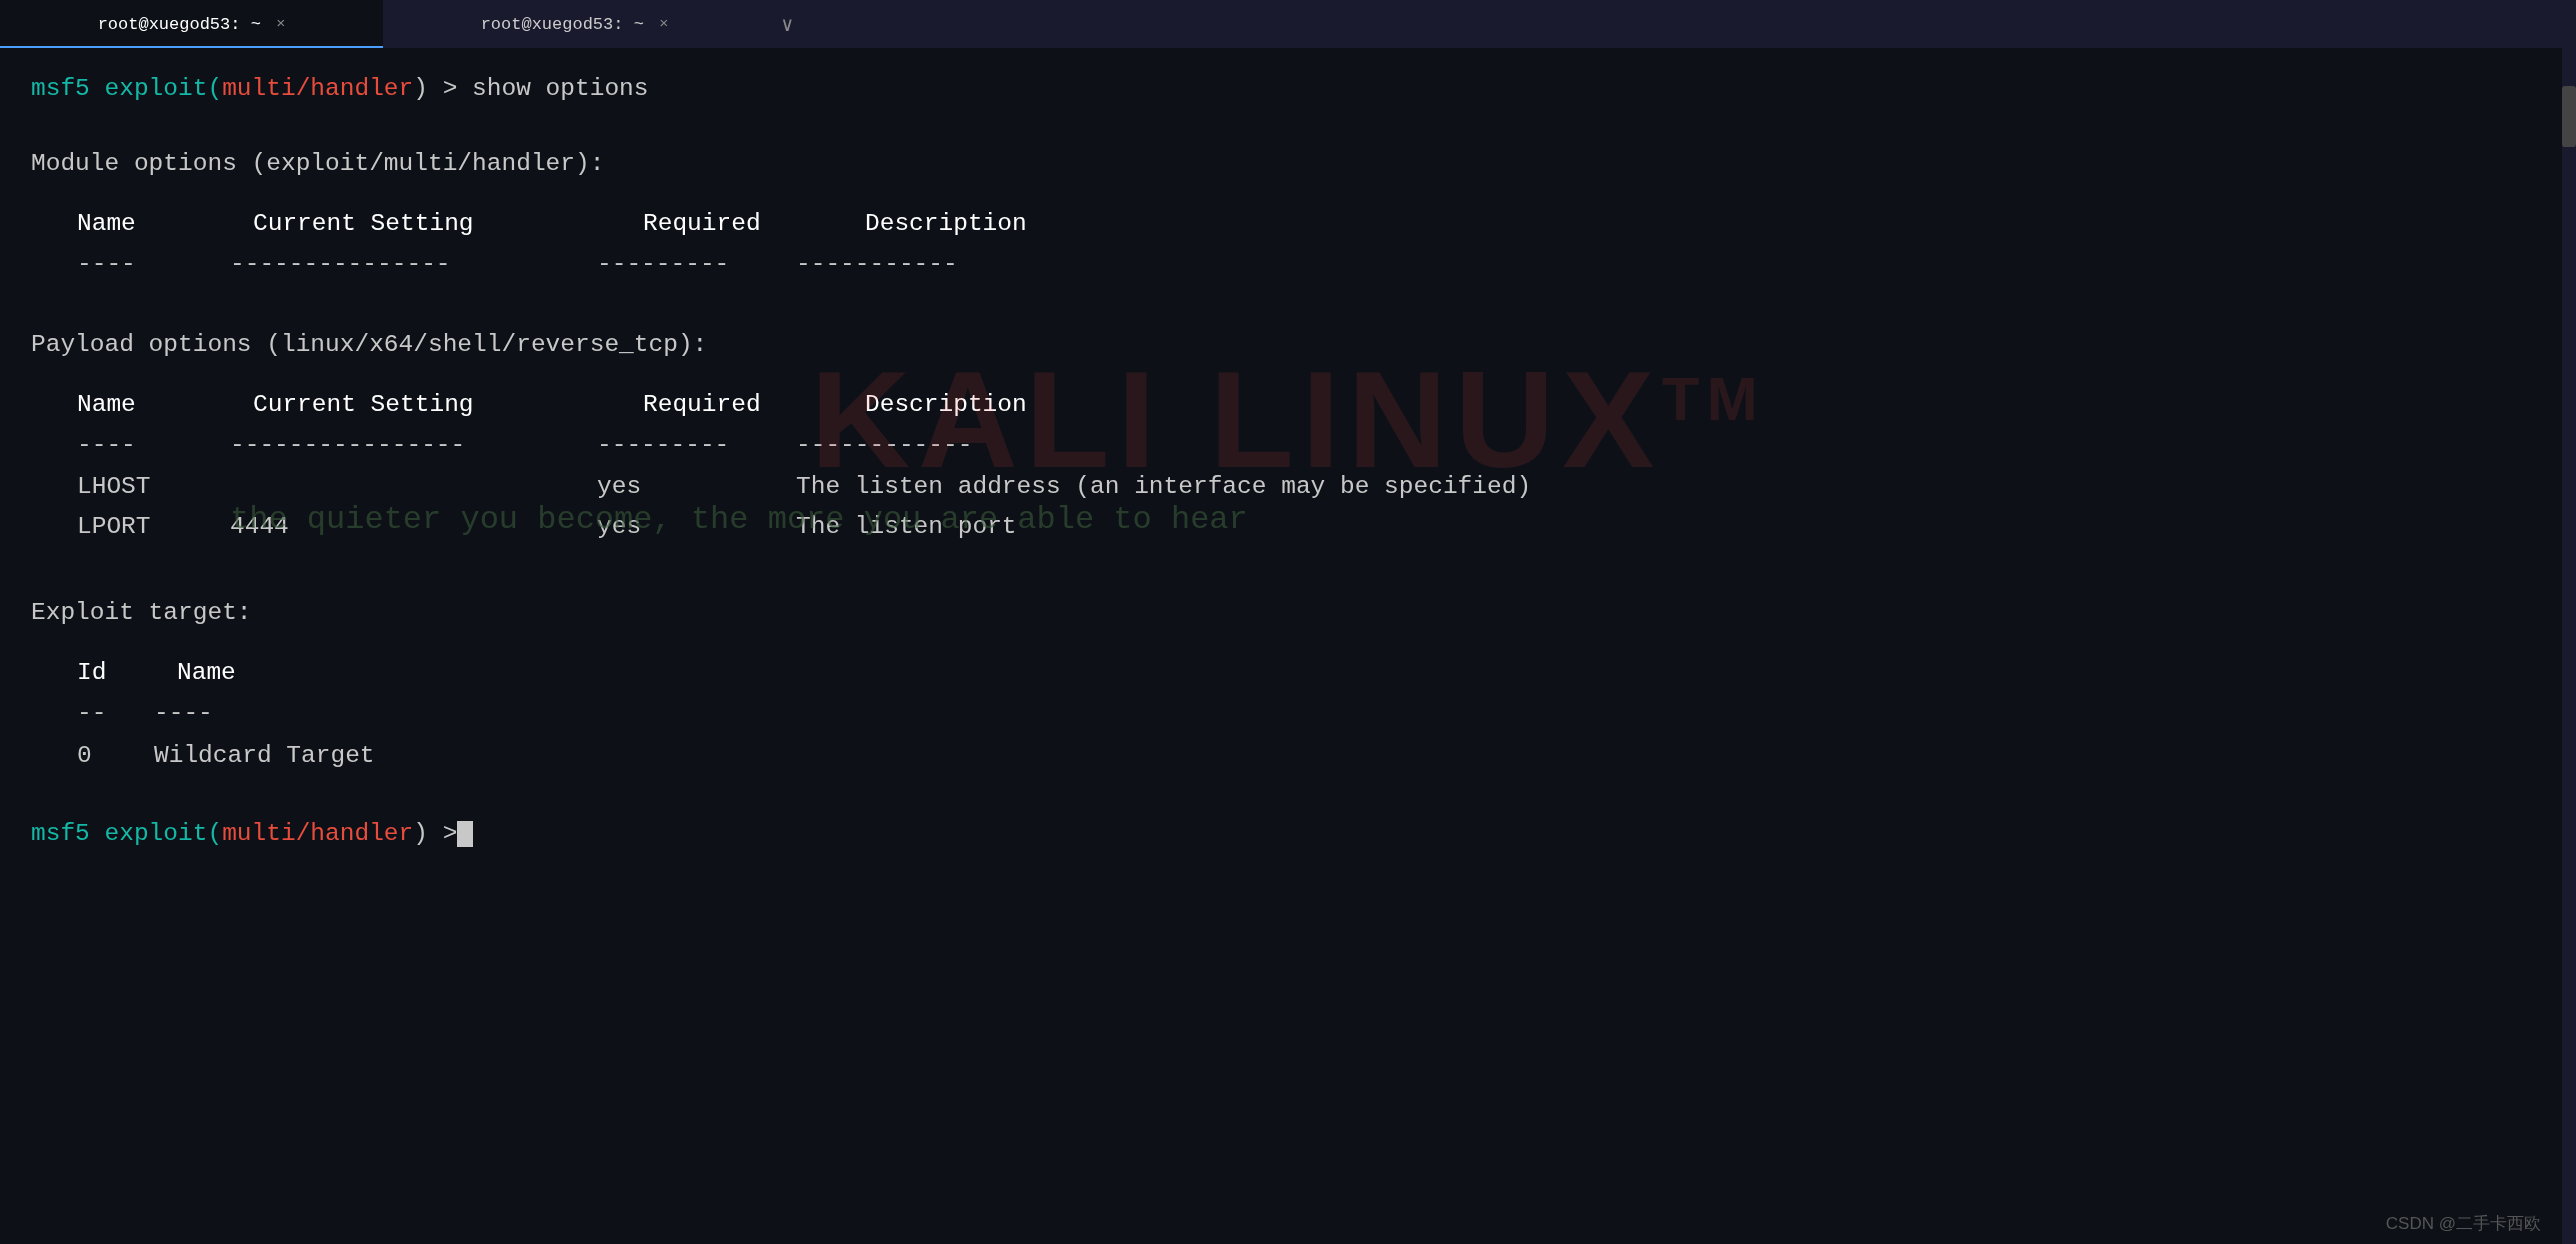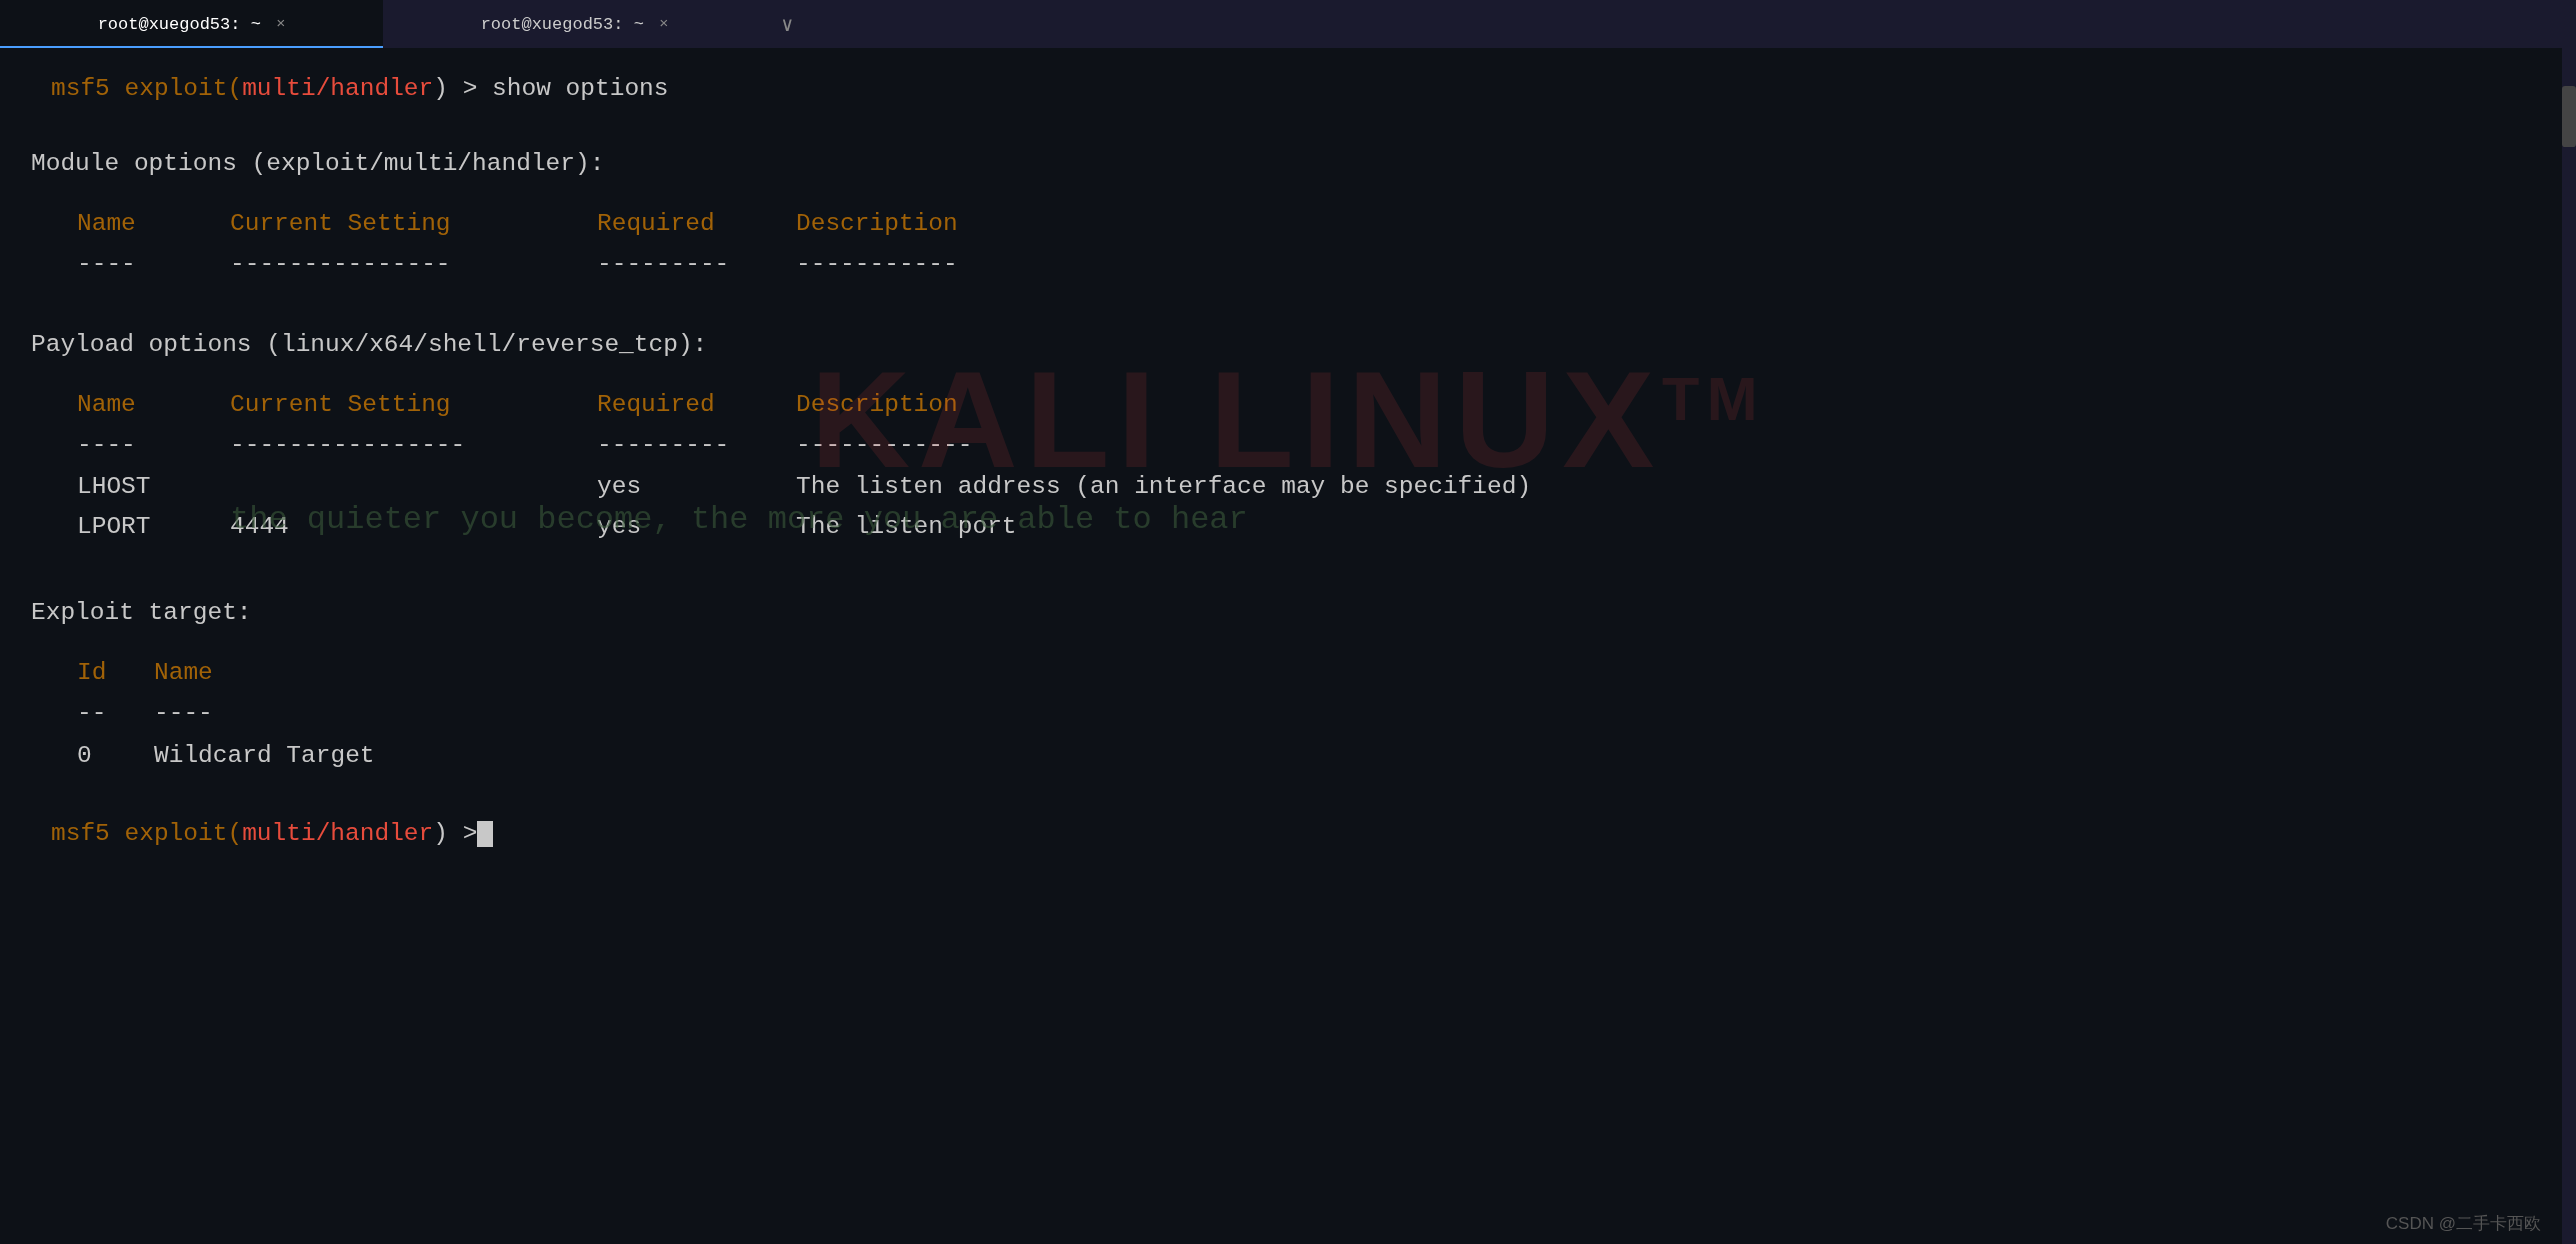--- a/index.html
+++ b/index.html
@@ -78,22 +78,21 @@
       overflow: hidden;
     }
 
     .prompt-line {
       display: flex;
       align-items: center;
       flex-wrap: nowrap;
     }
 
     .prompt-prefix {
-      color: #a16207;
-      margin-left: 20px;
+      color: #14b8a6;
     }
 
     .prompt-exploit {
       color: #e74c3c;
     }
 
     .prompt-suffix {
       color: #c8c8c8;
     }
 
@@ -103,22 +102,23 @@
       margin-bottom: 7.7px;
     }
 
     .table-section {
       margin-left: 46px;
       margin-top: 7.7px;
     }
 
     .table-header-row {
       display: flex;
-      color: #a16207;
+      color: #ffffff;
       margin-bottom: 3.1px;
+      gap: 23px;
     }
 
     .table-separator-row {
       display: flex;
       color: #c8c8c8;
       margin-bottom: 6.1px;
     }
 
     .table-data-row {
       display: flex;

